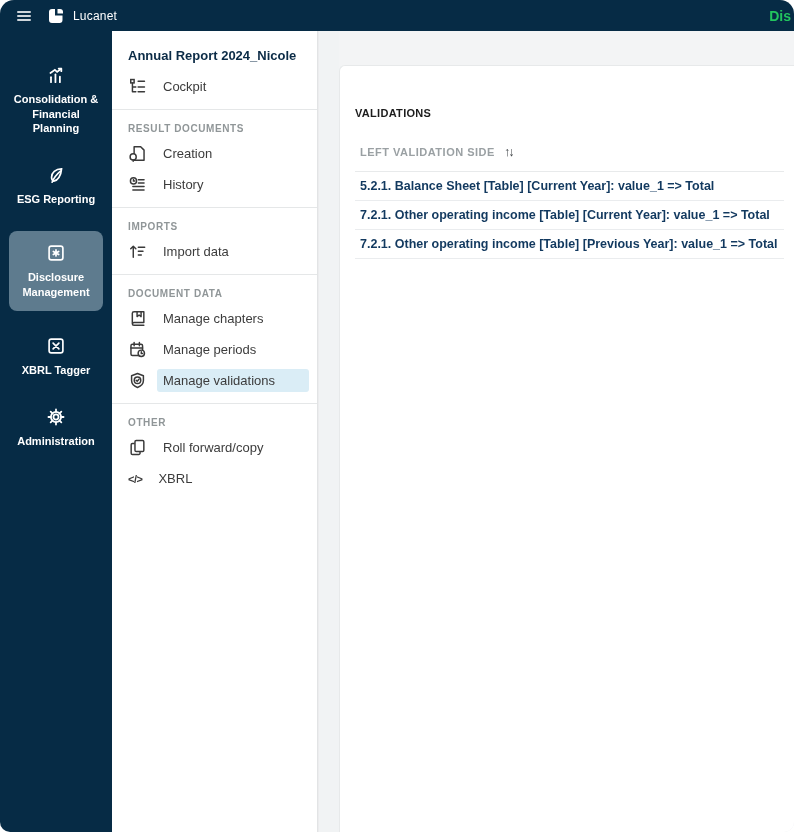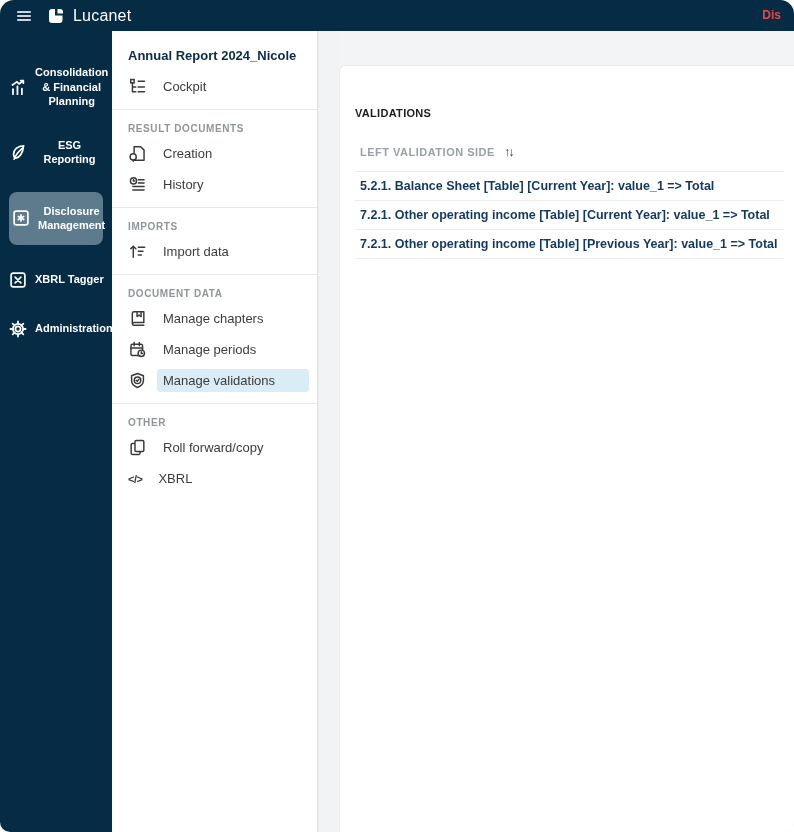--- a/index.html
+++ b/index.html
@@ -4,29 +4,29 @@
 <style>
   * { margin:0; padding:0; box-sizing:border-box; }
   html,body { width:794px; height:832px; background:#ffffff; font-family:"Liberation Sans", sans-serif; }
   .window { width:794px; height:832px; border-radius:14px 14px 10px 10px; overflow:hidden; background:#f3f4f5; display:flex; flex-direction:column; }
 
   
   .topbar { height:31px; background:#062b45; display:flex; align-items:center; flex:0 0 auto; padding:0 0 0 17px; position:relative; }
   .hamburger { width:14px; height:10px; display:flex; flex-direction:column; justify-content:space-between; cursor:pointer; }
   .hamburger span { display:block; height:2px; background:#cfd6db; border-radius:1px; }
   .logo { margin-left:16px; display:flex; align-items:center; }
-  .brand { color:#ffffff; font-size:16px; margin-left:8px; letter-spacing:.2px; }
-  .page-title { position:absolute; right:13px; top:8px; color:#ef4444; font-size:12px; font-weight:bold; white-space:nowrap; }
+  .brand { color:#ffffff; font-size:12px; margin-left:8px; letter-spacing:.2px; }
+  .page-title { position:absolute; right:3px; top:8px; color:#22c55e; font-size:14px; font-weight:bold; white-space:nowrap; }
 
   
   .body-row { flex:1; display:flex; min-height:0; }
 
   
   .rail { width:112px; background:#062b45; flex:0 0 auto; padding-top:30px; display:flex; flex-direction:column; align-items:stretch; }
-  .rail-item { display:flex; flex-direction:row; align-items:center; gap:7px; margin:0 6px 21px 6px; padding:4px 2px; cursor:pointer; }
+  .rail-item { display:flex; flex-direction:column; align-items:center; gap:7px; margin:0 6px 21px 6px; padding:4px 2px; cursor:pointer; }
   .rail-item.active { background:#5e7b8e; border-radius:8px; margin:0 9px 21px 9px; padding:12px 2px 12px 2px; }
   .rail-label { color:#ffffff; font-size:11px; font-weight:bold; text-align:center; line-height:1.32; }
   .rail-icon { width:20px; height:20px; color:#ffffff; display:flex; align-items:center; justify-content:center; }
   .rail-icon svg { width:20px; height:20px; }
 
   
   .doc-nav { width:206px; background:#ffffff; border-right:1px solid #e2e4e5; flex:0 0 auto; padding-top:17px; overflow:hidden; }
   .doc-title { color:#0b2b46; font-size:13px; font-weight:bold; padding:0 14px 0 16px; margin-bottom:8px; }
   .nav-item { display:flex; align-items:center; height:31px; padding:0 8px 0 16px; cursor:pointer; }
   .nav-icon { width:19px; height:19px; color:#3a3a3a; flex:0 0 auto; display:flex; align-items:center; justify-content:center; }

